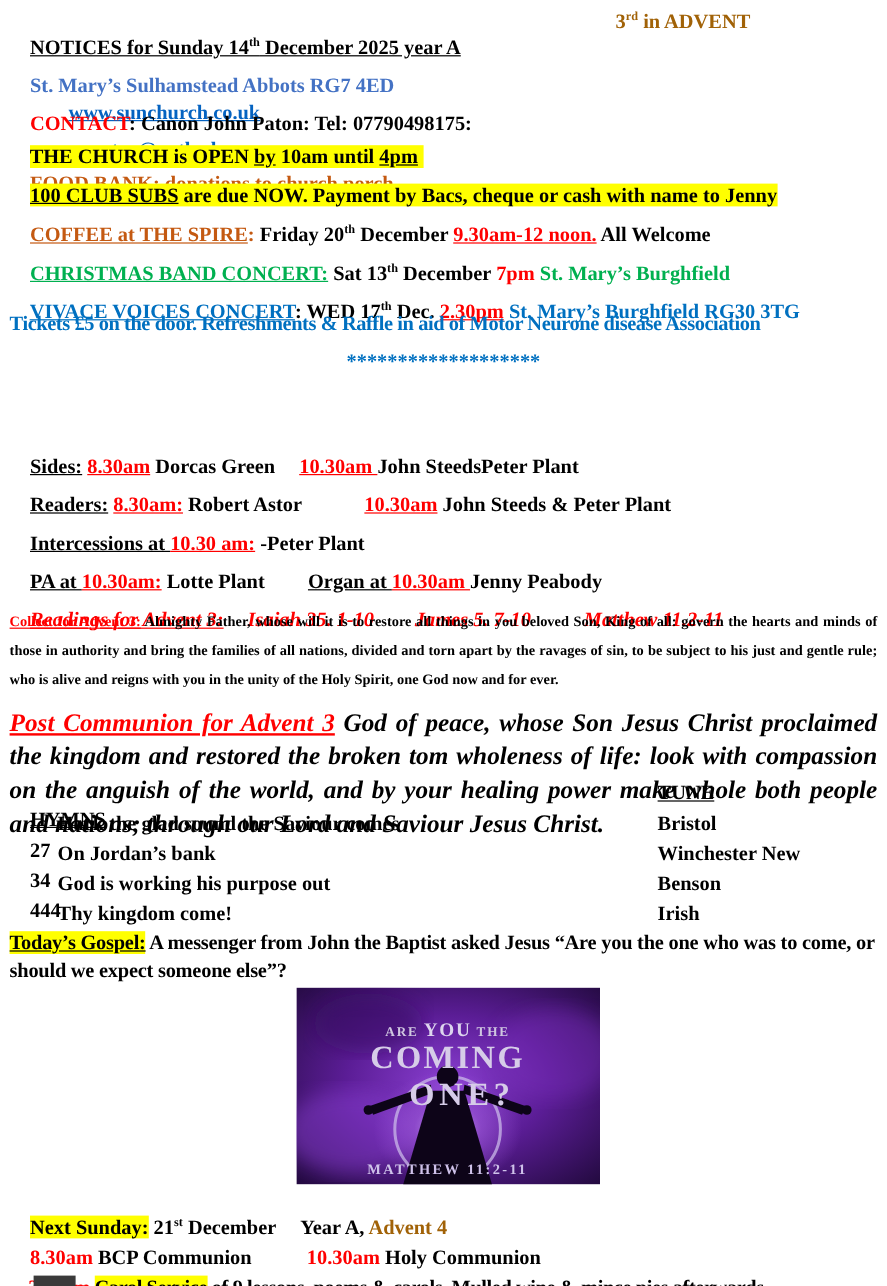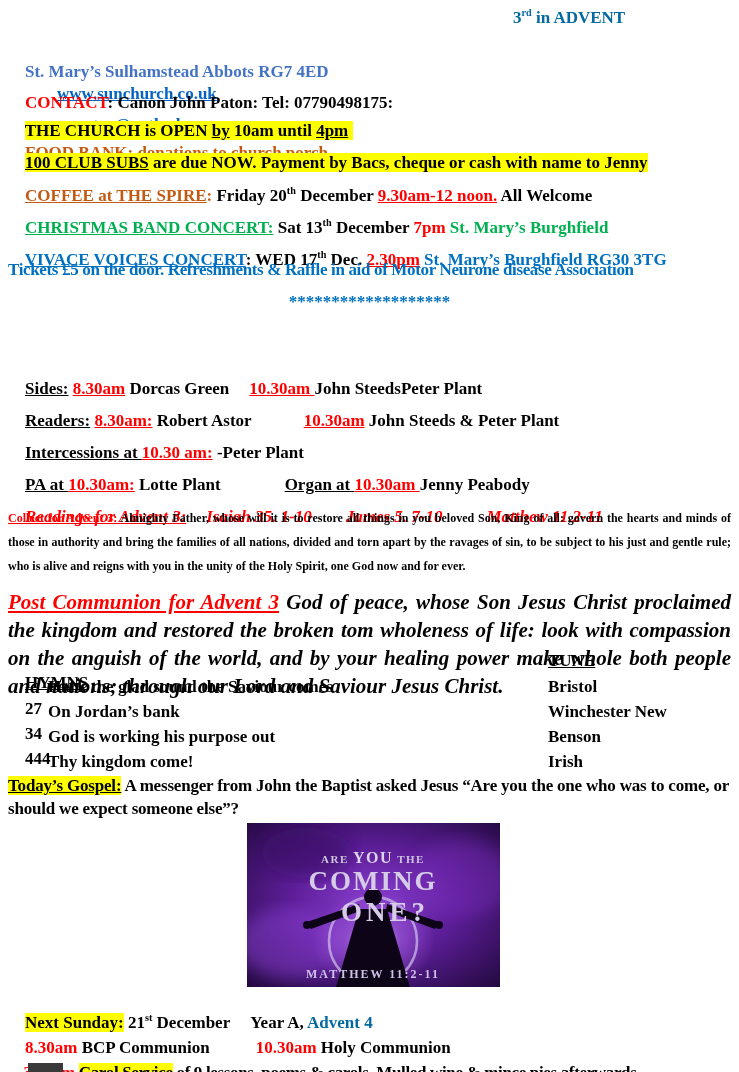--- a/index.html
+++ b/index.html
@@ -3,21 +3,21 @@
 <meta charset="utf-8">
 <style>
   html,body{margin:0;padding:0;background:#fff;}
   #page{position:relative;width:739px;height:1072px;background:#fff;overflow:hidden;
         font-family:"Liberation Serif","DejaVu Serif",serif;font-weight:bold;color:#000;}
   .ln{position:absolute;left:8px;width:723px;font-size:17px;line-height:22px;white-space:pre;}
   .at{position:absolute;top:0;}
   sup{vertical-align:super;font-size:0.6em;line-height:0;}
   .u{text-decoration:underline;}
   .red{color:#FF0000;}
-  .purple{color:#0369a1;text-align:center;}
+  .purple{color:#a16207;text-align:center;}
   .steel{color:#4472C4;text-align:center;}
   .link{color:#0563C1;text-decoration:underline;cursor:pointer;}
   .bblue{color:#0070C0;}
   .green{color:#00B050;}
   .brown{color:#C45911;}
   .hl{background:#FFFF00;}
   .it{font-style:italic;}
   .tight{letter-spacing:-0.35px;}
   .just{text-align:justify;}
   .collect{top:506px;font-size:12px;line-height:24px;white-space:normal;}
@@ -26,20 +26,21 @@
   .center{text-align:center;}
   #gimg{position:absolute;left:247px;top:823px;width:253px;height:164px;}
   #artifact{position:absolute;left:28px;top:1063px;width:35px;height:9px;background:#3a3a3a;}
 </style>
 </head>
 <body>
 
 <div id="page">
 
   <div class="ln" style="top:7px">
+    <span class="u"><span>NOTICES for Sunday 14</span><sup>th</sup><span> December 2025 year A</span></span>
     <span class="at purple" style="left:505px"><span>3</span><sup>rd</sup><span> in ADVENT</span></span>
   </div>
 
   <div class="ln" style="top:39px">
     <span class="steel">St. Mary’s Sulhamstead Abbots RG7 4ED</span>
     <span class="link" style="margin-left:32px">www.sunchurch.co.uk</span>
   </div>
 
   <div class="ln" style="top:70px">
     <span class="red">CONTACT</span><span>: Canon John Paton: Tel: 07790498175:</span>
@@ -78,21 +79,21 @@
 
   <div class="ln" style="top:388px">
     <span class="u">Readers:</span><span> </span><span class="red u">8.30am:</span><span> Robert Astor</span><span class="red u" style="margin-left:52px">10.30am</span><span> John Steeds &amp; Peter Plant</span>
   </div>
 
   <div class="ln" style="top:420px">
     <span class="u">Intercessions at </span><span class="red u">10.30 am:</span><span> -Peter Plant</span>
   </div>
 
   <div class="ln" style="top:452px">
-    <span class="u">PA at </span><span class="red u">10.30am:</span><span> Lotte Plant</span><span class="u" style="margin-left:64px">Organ at </span><span class="red u">10.30am </span><span>Jenny Peabody</span>
+    <span class="u">PA at </span><span class="red u">10.30am:</span><span> Lotte Plant</span><span class="u" style="margin-left:36px">Organ at </span><span class="red u">10.30am </span><span>Jenny Peabody</span>
   </div>
 
   <div class="ln red it" style="top:484px">
     <span class="u">Readings for Advent 3:</span><span style="margin-left:20px">Isaiah 35. 1-10</span><span style="margin-left:34px">James 5. 7-10</span><span style="margin-left:44px">Matthew 11.2-11</span>
   </div>
 
   <div class="ln collect just">
     <span class="red u">Collect for Advent 3:</span><span> Almighty Father, whose will it is to restore all things in you beloved Son, King of all: govern the hearts and minds of those in authority and bring the families of all nations, divided and torn apart by the ravages of sin, to be subject to his just and gentle rule; who is alive and reigns with you in the unity of the Holy Spirit, one God now and for ever.</span>
   </div>
 

